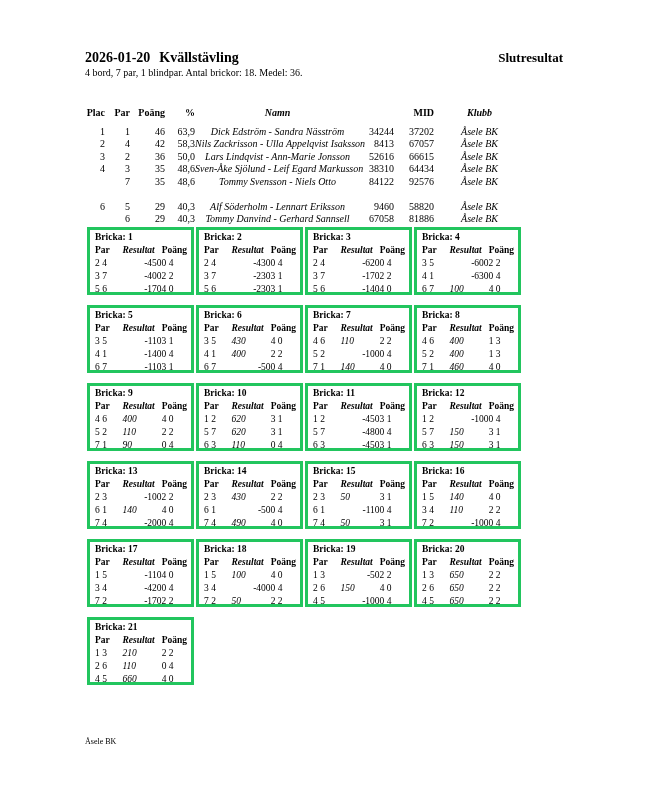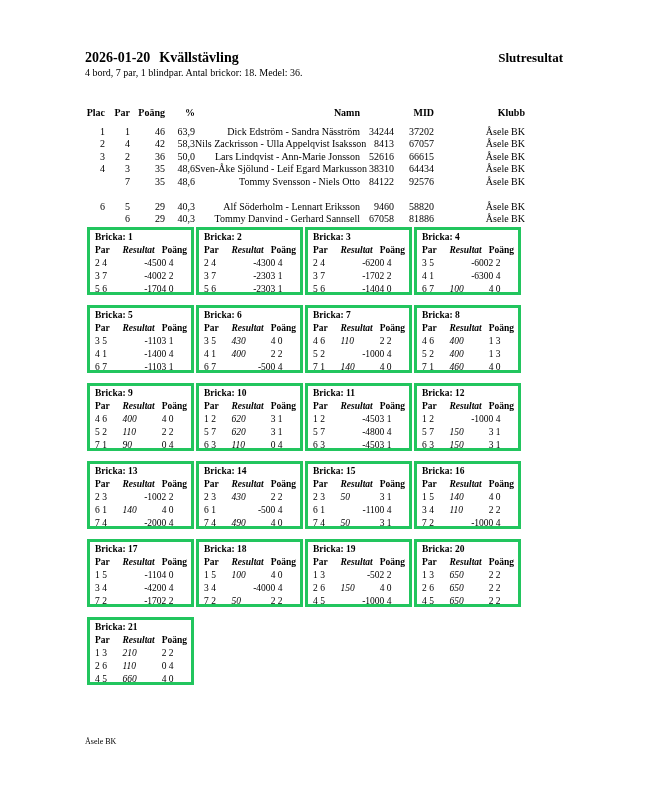--- a/index.html
+++ b/index.html
@@ -10,21 +10,21 @@
   .header-row { display:flex; justify-content:space-between; align-items:center; }
   .title { font-size:14px; font-weight:bold; line-height:16px; white-space:nowrap; }
   .title-gap { display:inline-block; width:9px; }
   .right-title { font-size:13px; font-weight:bold; }
   .subtitle { font-size:10px; line-height:9px; margin-top:2px; }
 
   .standings { margin-top:30px; border-collapse:collapse; table-layout:fixed; width:440px; font-size:10px; }
   .standings th, .standings td { padding:0; line-height:12.5px; white-space:nowrap; font-weight:normal; overflow:visible; }
   .standings thead th { font-weight:bold; padding-bottom:6px; }
   .num { text-align:right; }
-  .txt { text-align:right; }
+  .txt { text-align:center;font-style:italic; }
   .name-cell, .club-cell { padding-left:6px; }
   .mid-h { text-align:right; padding-right:24px; font-weight:bold; }
   tr.spacer td { height:12.5px; }
 
   .grid { position:absolute; left:87px; top:227px; width:438px; display:flex; flex-wrap:wrap; gap:10px 2px; }
   .bricka { width:107px; height:68px; border:3px solid #22c55e; padding:1px 0 0 5px; font-size:9.5px; line-height:13px; background:#fff; }
   .b-title { font-weight:bold; white-space:nowrap; }
   .b-row { display:flex; white-space:nowrap; }
   .b-head span { font-weight:bold; }
   .b-par { width:26px; }

